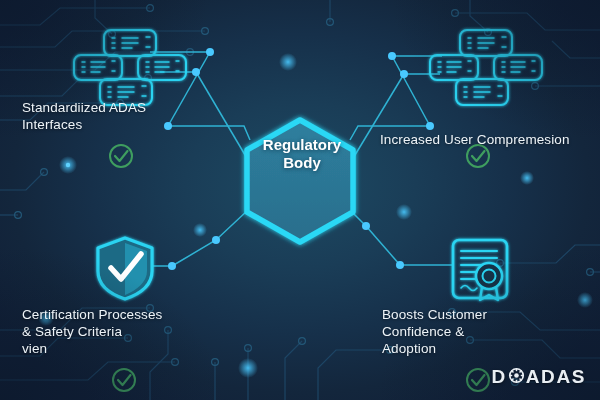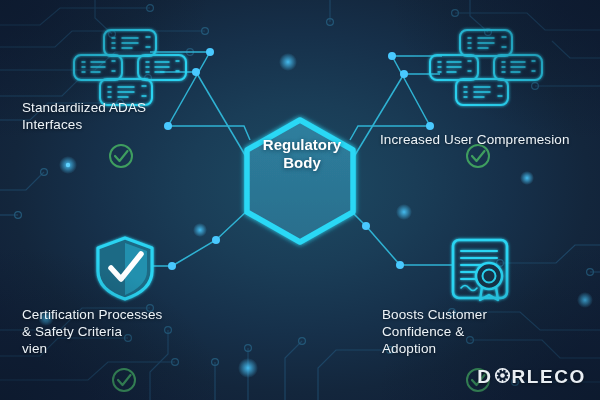--- a/index.html
+++ b/index.html
@@ -325,16 +325,16 @@
             <path d="M12 19 v2.4"></path>
           <path d="M2.6 12 h2.4"></path>
             <path d="M19 12 h2.4"></path>
           <path d="M5.4 5.4 l1.7 1.7"></path>
             <path d="M16.9 16.9 l1.7 1.7"></path>
           <path d="M18.6 5.4 l-1.7 1.7"></path>
             <path d="M7.1 16.9 l-1.7 1.7"></path>
         </g>
       </svg>
     </span>
-    <span>RLECO</span>
+    <span>ADAS</span>
   </div>
 
 </div>
 
 </body></html>

